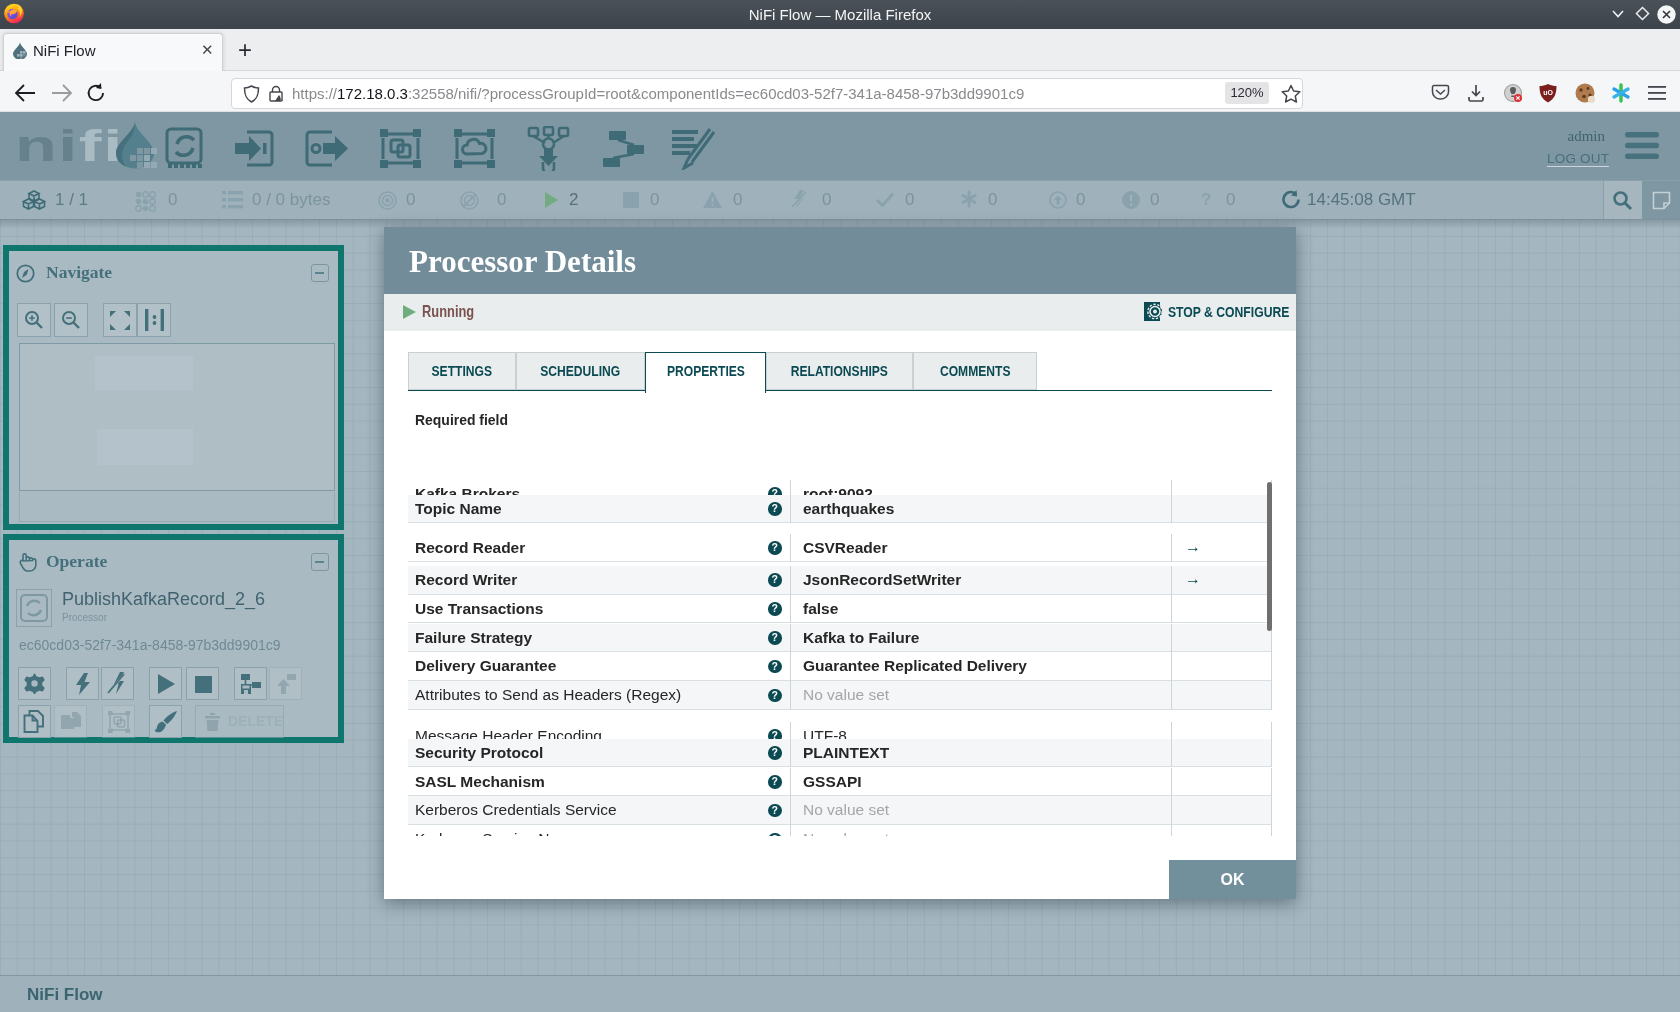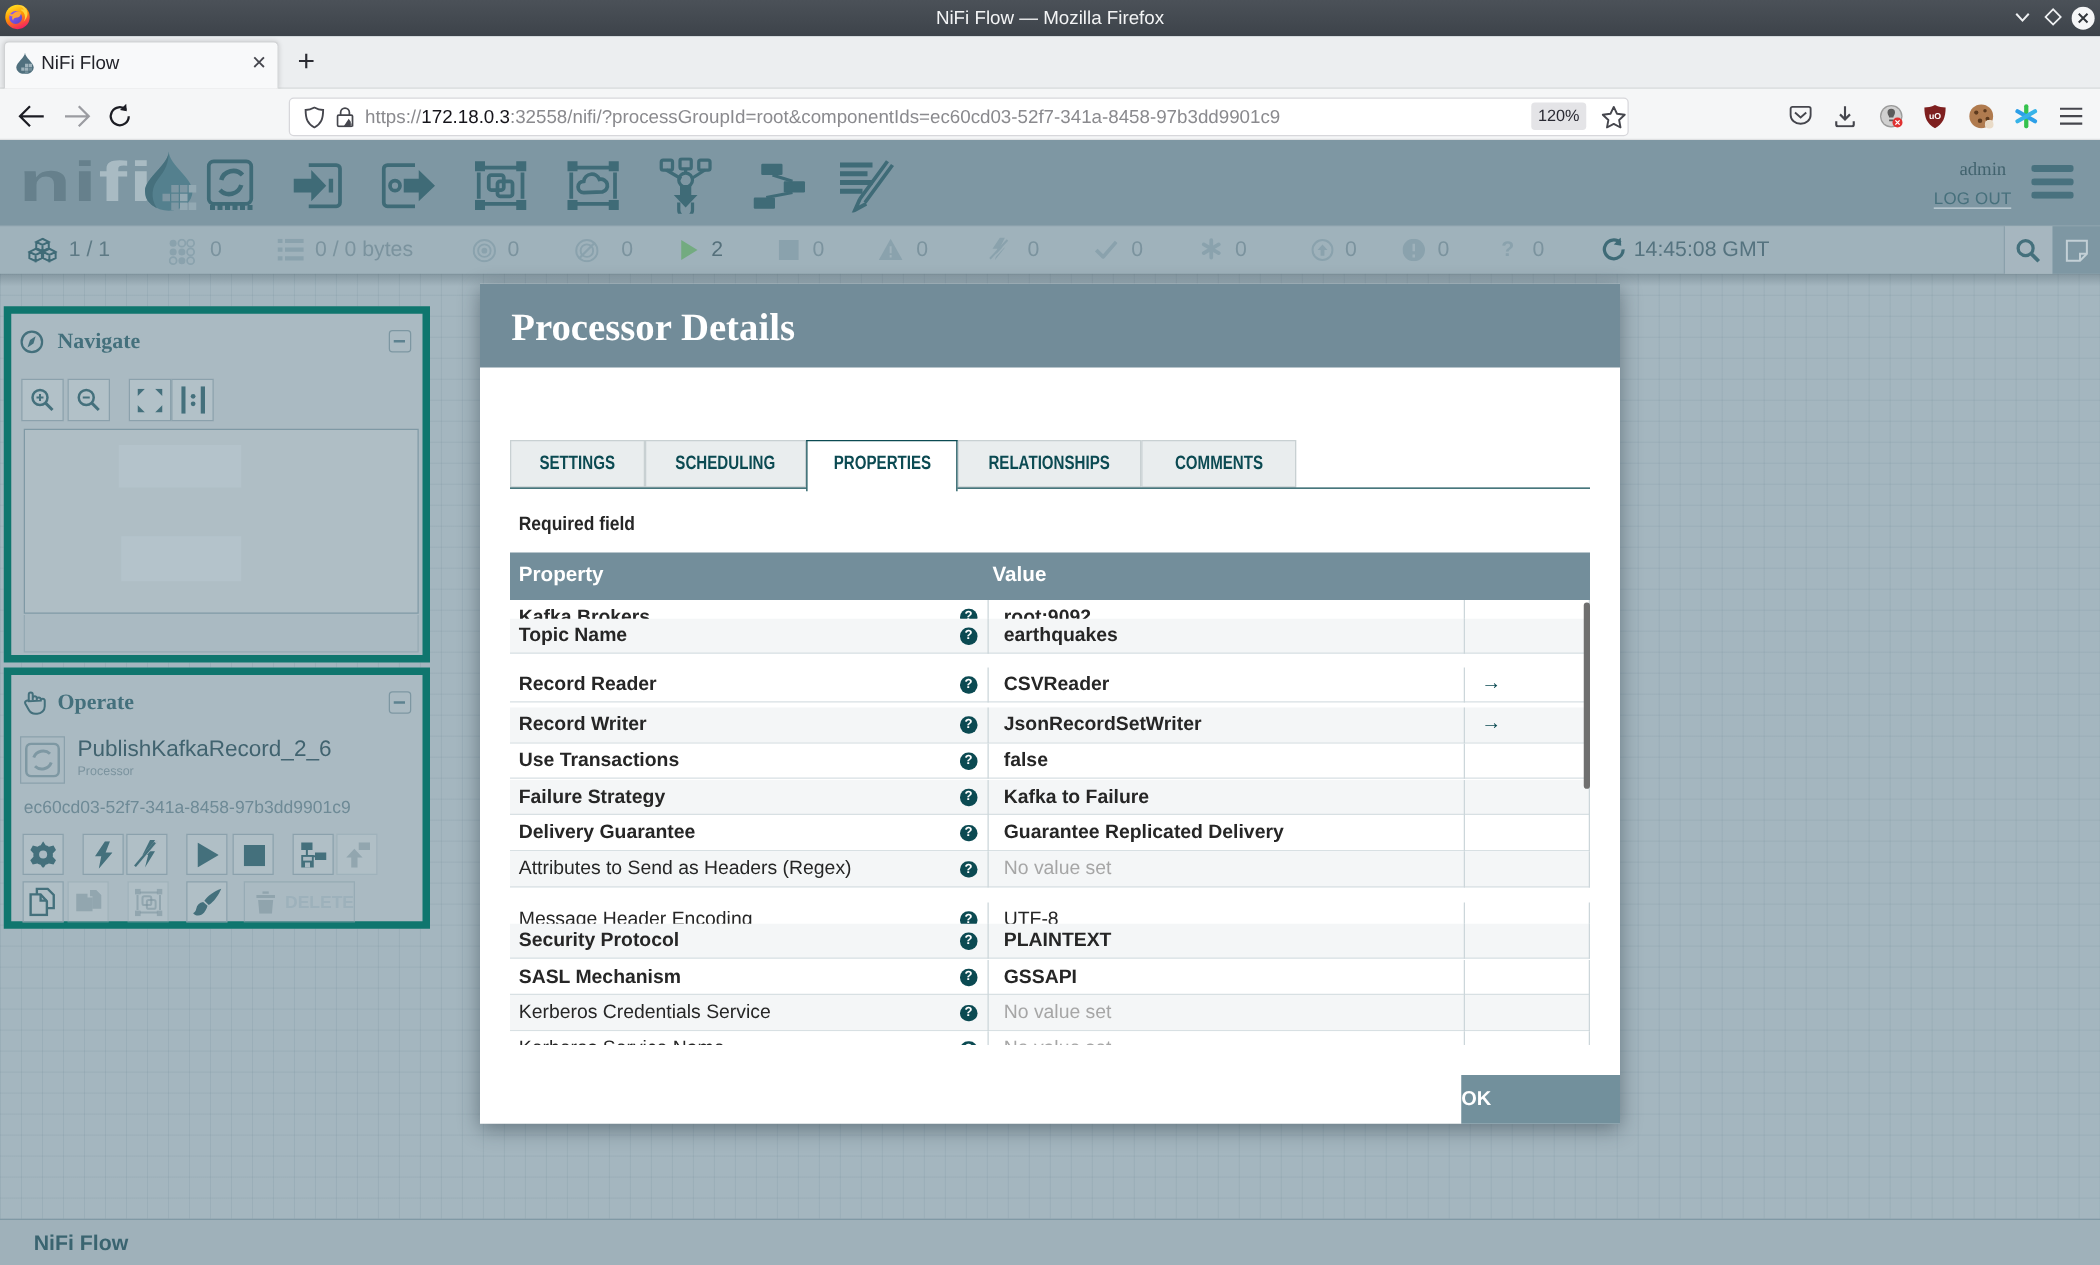--- a/index.html
+++ b/index.html
@@ -77,21 +77,21 @@
 .prow.alt { background:#f4f6f7; }
 .pname { position:absolute; left:7px; top:5px; font-size:15.5px; color:#262626; }
 .req .pname { font-weight:bold; }
 .pval { position:absolute; left:395px; top:5px; font-size:15.5px; color:#262626; }
 .req .pval { font-weight:bold; }
 .pval.unset { color:#a6a6a6; font-weight:normal; }
 .qmark { position:absolute; left:360px; top:7.5px; width:13.5px; height:13.5px; border-radius:50%; background:#0b4a52; color:#fff; font-size:10.5px; font-weight:bold; text-align:center; line-height:13.5px; }
 .cdiv { position:absolute; top:0; width:1px; height:28.8px; background:#ccd6da; }
 .goarrow { position:absolute; left:777px; top:4px; color:#0b4a52; font-size:16px; font-weight:bold; }
 #scrollthumb { left:882.5px; top:255px; width:5px; height:149px; background:#6f6f6f; border-radius:3px; }
-#okbtn { left:785px; top:633px; width:127px; height:39px; background:#72909c; color:#fff; font-size:16px; font-weight:bold; line-height:39px; }
+#okbtn { left:785px; top:633px; width:127px; height:39px; background:#72909c; color:#fff; font-size:16px; font-weight:bold; text-align:center; line-height:39px; }
 </style>
 </head>
 <body>
 
 <div id="titlebar" class="abs"></div>
 <div id="titletext" class="abs">NiFi Flow — Mozilla Firefox</div>
 <svg class="abs" style="left:3px;top:2px" width="22" height="22" viewBox="0 0 22 22">
     <defs>
       <linearGradient id="ffg" x1="0.3" y1="0" x2="0.7" y2="1">
         <stop offset="0" stop-color="#ffe226"></stop>
@@ -486,32 +486,41 @@
             <path d="M1.5 7 h12 l-1 11 h-10z"></path>
           </g>
         </svg>DELETE</div>
     </div>
 </div>
 
 
 <div id="modal" class="abs">
   <div id="modal-hdr" class="abs"></div>
   <div id="modal-title" class="abs">Processor Details</div>
+  <div id="modal-status" class="abs">
+    <div id="runplay" class="abs"></div>
+    <div id="running" class="abs">Running</div>
+    <div id="stopcfg-wrap">
+        <svg width="19" height="19" viewBox="0 0 19 19">
+          <rect x="0" y="0" width="16" height="19" fill="#0b4a52"></rect>
+          <circle cx="11" cy="9.5" r="7.2" fill="#0b4a52" stroke="#e9edee" stroke-width="1.4" stroke-dasharray="2.4 1.6"></circle>
+          <circle cx="11" cy="9.5" r="5" fill="#0b4a52" stroke="#e9edee" stroke-width="1.6"></circle>
+          <circle cx="11" cy="9.5" r="2" fill="#e9edee"></circle>
+        </svg>
+        <span id="stopcfg">STOP &amp; CONFIGURE</span>
+      </div>
+  </div>
   <div class="tab-btn" style="left:24px; width:108px;"><em>SETTINGS</em></div>
   <div class="tab-btn" style="left:132px; width:129px;"><em>SCHEDULING</em></div>
   <div class="tab-btn" id="tab-active" style="left:261px; width:121px;"><em>PROPERTIES</em></div>
   <div class="tab-btn" style="left:382px; width:147px;"><em>RELATIONSHIPS</em></div>
   <div class="tab-btn" style="left:529px; width:124px;"><em>COMMENTS</em></div>
   <div id="tabline" class="abs"></div>
   <div id="reqfield" class="abs">Required field</div>
   <div id="ptable" class="abs">
-    <div id="ptable-hdr" class="abs">
-        <span style="position:absolute;left:7px;top:9px;">Property</span>
-        <span style="position:absolute;left:386px;top:9px;">Value</span>
-      </div>
     <div id="ptable-body" class="abs">
         <div class="prow req" style="top: 0px;">
           <span class="pname">Kafka Brokers</span>
           <div class="qmark">?</div>
           <div class="cdiv" style="left:382px"></div>
           <div class="cdiv" style="left:763px"></div>
           <div class="cdiv" style="left:863px"></div>
           <span class="pval">root:9092</span>
         </div>
         <div class="prow alt req" style="top: 15px;">

